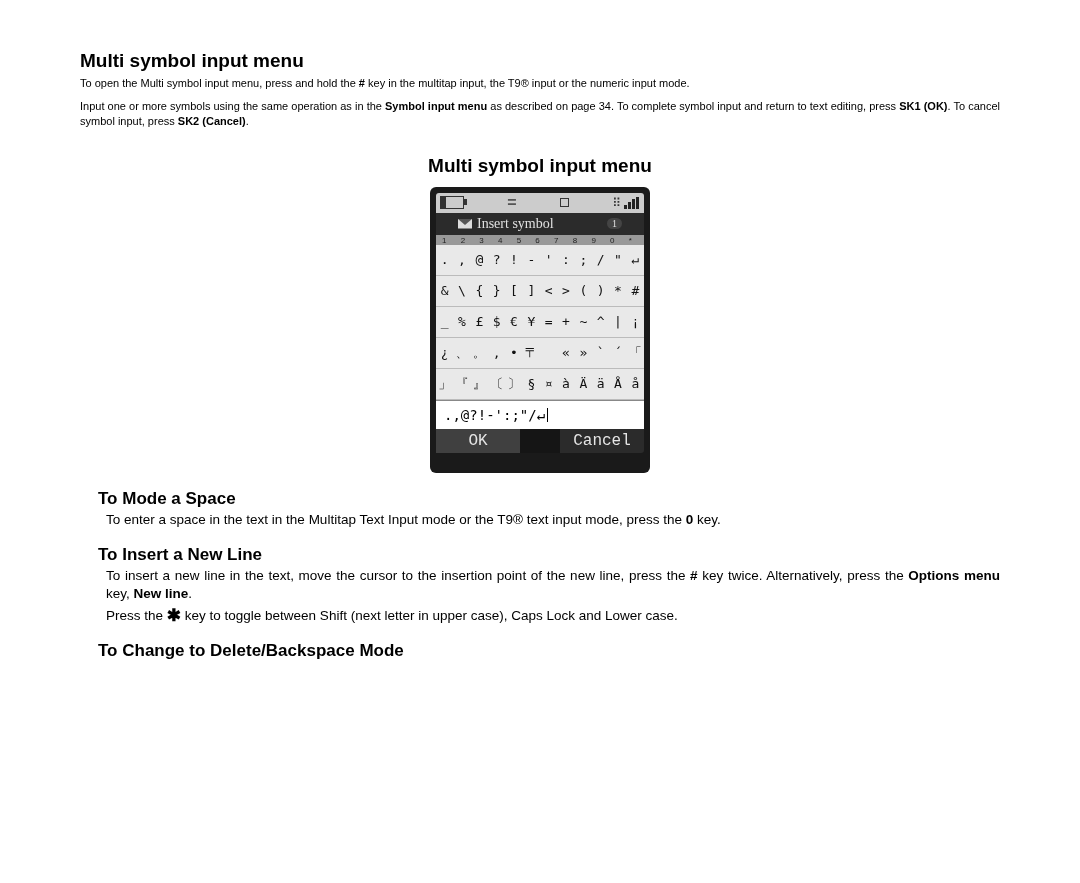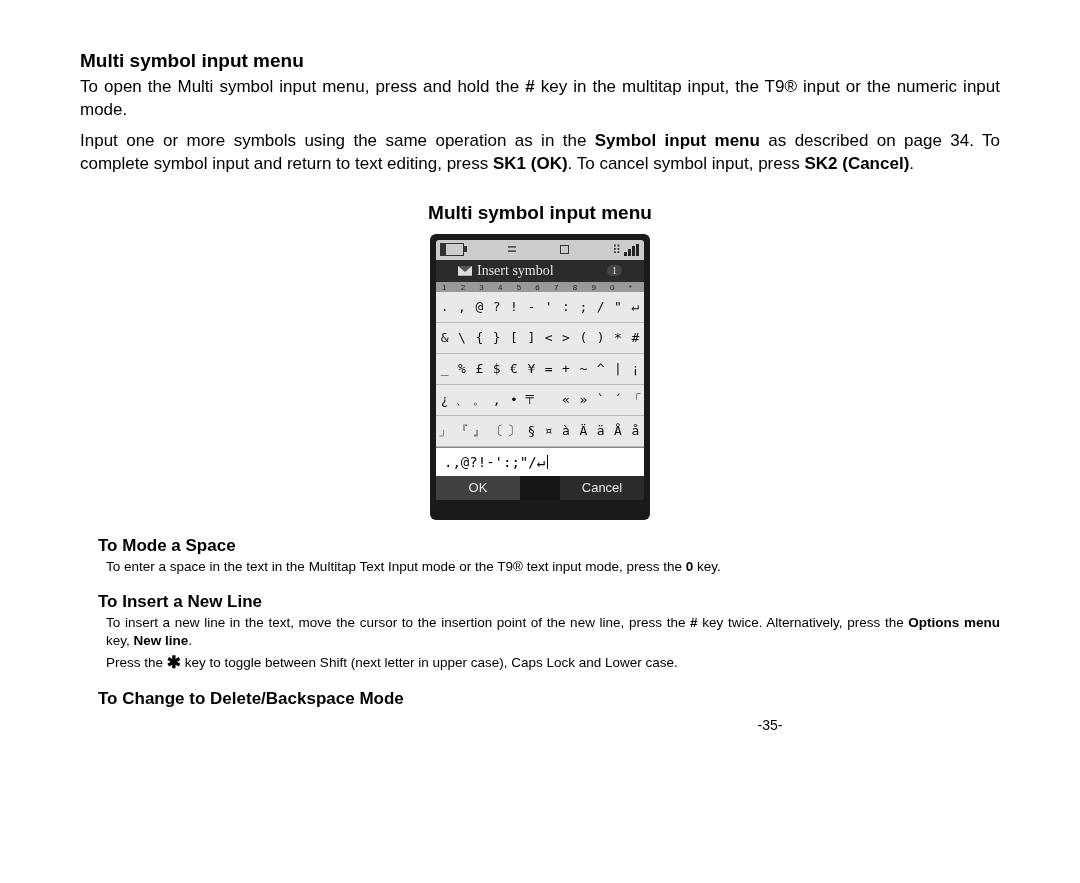--- a/index.html
+++ b/index.html
@@ -18,21 +18,21 @@
     font-size: 19px;
     font-weight: bold;
     margin: 10px 0 4px 0;
   }
   .h-sub-indent {
     font-size: 17px;
     font-weight: bold;
     margin: 16px 0 2px 18px;
   }
   .para {
-    font-size: 17px;
+    font-size: 11px;
     line-height: 1.35;
     text-align: justify;
     margin: 0 0 8px 0;
   }
   .para-indent {
     font-size: 13.5px;
     line-height: 1.35;
     text-align: justify;
     margin: 0 0 4px 26px;
   }
@@ -139,25 +139,25 @@
   .cursor{display:inline-block;width:1px;height:14px;background:#000;margin-left:2px;}
   .phone-softkeys {
     display: flex;
     height: 24px;
     background: #2b2b2b;
     border-radius: 0 0 3px 3px;
   }
   .softkey {
     flex: 1;
     color: #e5e5e5;
-    font-size: 13px;
+    font-size: 16px;
     display: flex;
     align-items: center;
     justify-content: center;
-    font-family: Liberation Sans, sans-serif;
+    font-family: Liberation Mono, monospace;
   }
   .sk-left{background:#404040;}
   .sk-mid{width:40px;flex:0 0 40px;background:#151515;}
   .footer {
     display: flex;
     justify-content: space-between;
     align-items: center;
     margin-top: 8px;
     font-size: 14px;
   }
@@ -307,16 +307,15 @@
   </p>
 
   <p class="para-indent">
     <span>Press the </span><span class="asterisk-icon">✱</span><span> key to toggle between Shift (next letter in upper case), Caps Lock and Lower case.</span>
   </p>
 
   <div class="h-sub-indent">To Change to Delete/Backspace Mode</div>
 
   <div class="footer">
     <span style="flex:1"></span>
-    <span class="pgnum">-35-</span>
   </div>
 
 </div>
 
 </body></html>

